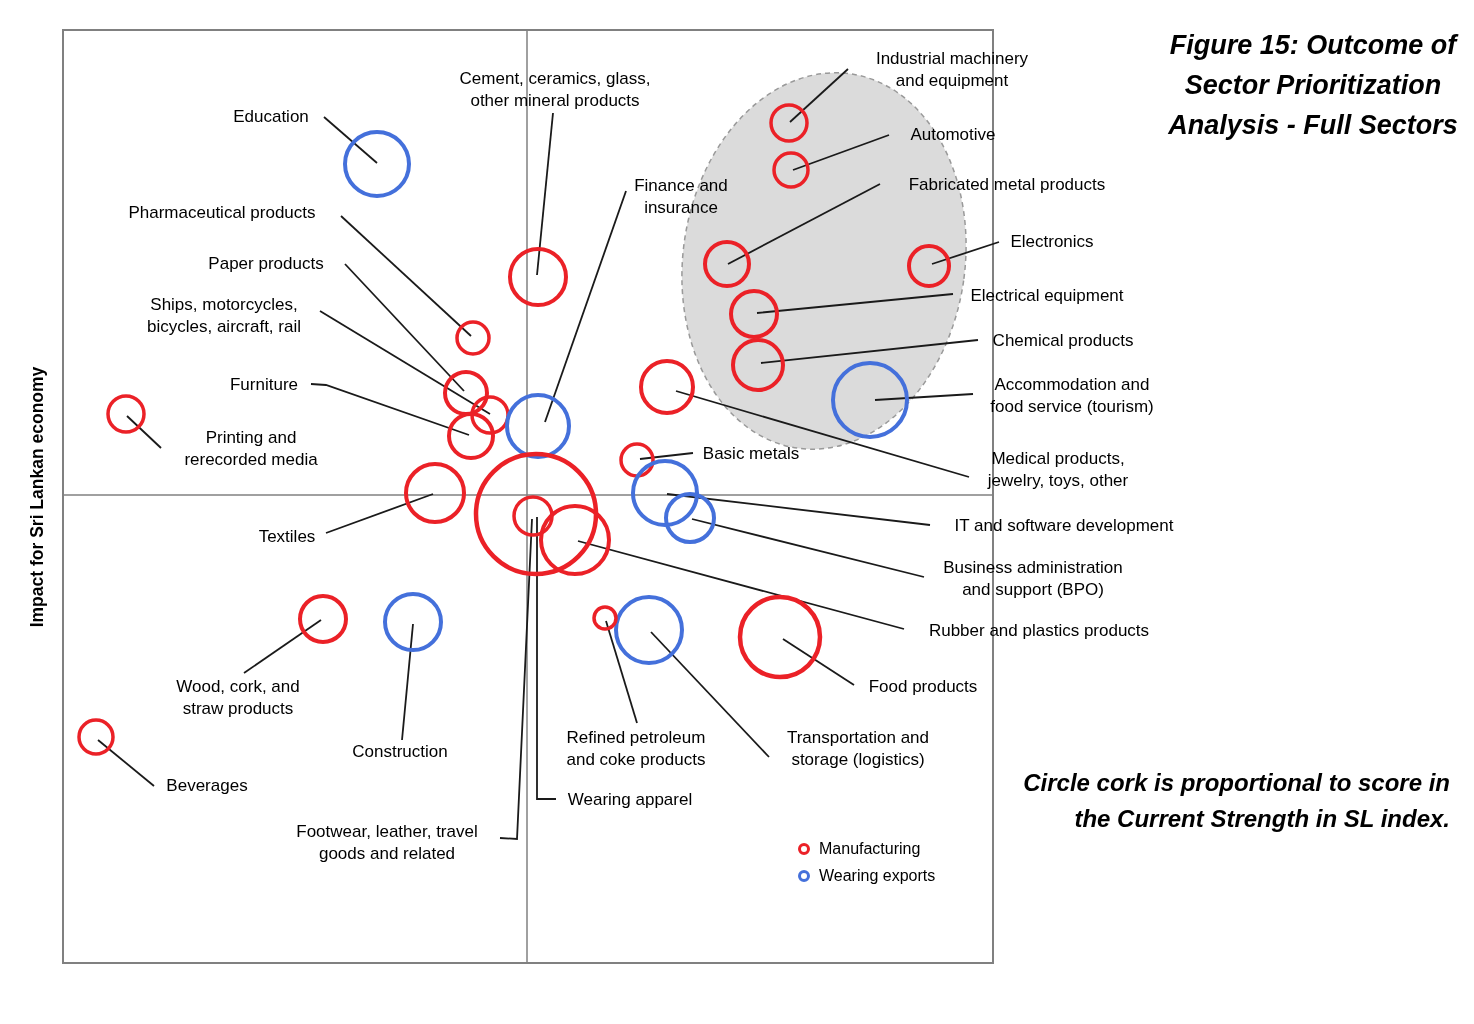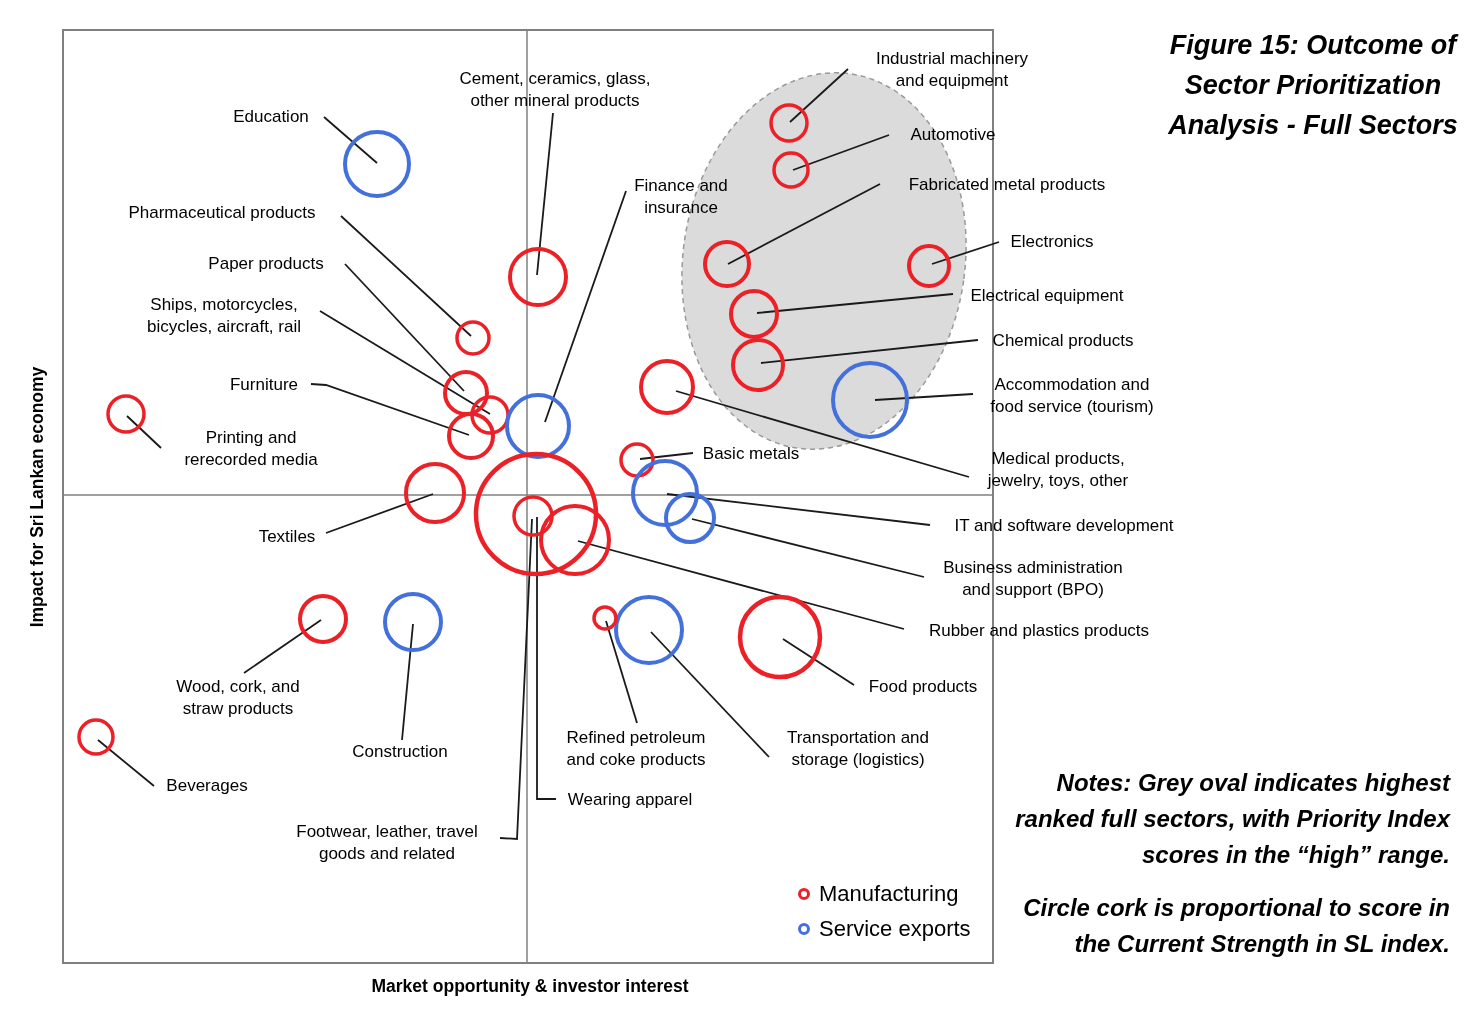--- a/index.html
+++ b/index.html
@@ -10,22 +10,22 @@
   .fig-title{position:absolute;left:1033px;top:25px;width:560px;text-align:center;
     font-size:27px;line-height:40px;font-weight:bold;font-style:italic;white-space:pre-line;}
   .notes{position:absolute;right:24px;top:765px;width:480px;text-align:right;
     font-size:24px;line-height:36px;font-weight:bold;font-style:italic;}
   .notes .para{white-space:pre-line;}
   .notes .para + .para{margin-top:17px;}
   .x-label{position:absolute;left:230px;top:976px;width:600px;text-align:center;
     font-weight:bold;font-size:17.5px;}
   .y-label{position:absolute;left:37px;top:497px;transform:translate(-50%,-50%) rotate(-90deg);
     font-weight:bold;font-size:17.5px;white-space:nowrap;}
-  .legend{position:absolute;left:798px;top:881px;display:flex;flex-direction:column;gap:9px;
-    font-size:22px;}
+  .legend{position:absolute;left:798px;top:840px;display:flex;flex-direction:column;gap:9px;
+    font-size:16px;}
   .legend-row{display:flex;align-items:center;gap:9px;}
   .ring{width:6px;height:6px;border-radius:50%;border:3.5px solid #000;flex:0 0 auto;}
   .ring.manufacturing{border-color:#EB2127;}
   .ring.service{border-color:#4470DB;}
 </style>
 </head>
 <body>
 
 <div class="root">
 
@@ -131,34 +131,30 @@
         <text text-anchor="middle" class="sector-label"><tspan x="400" y="756.5">Construction</tspan></text>
         <text text-anchor="middle" class="sector-label"><tspan x="207" y="790.5">Beverages</tspan></text>
       </g>
   </svg>
 
   <div class="fig-title">Figure 15: Outcome of
 Sector Prioritization
 Analysis - Full Sectors</div>
 
   <div class="notes">
-    <div class="para">Notes: Grey oval indicates highest
-ranked full sectors, with Priority Index
-scores in the “high” range.</div>
     <div class="para">Circle cork is proportional to score in
 the Current Strength in SL index.</div>
   </div>
 
-  <div class="x-label">Market opportunity &amp; investor interest</div>
   <div class="y-label">Impact for Sri Lankan economy</div>
 
   <div class="legend">
     <div class="legend-row">
       <span class="ring manufacturing"></span>
       <span>Manufacturing</span>
     </div>
     <div class="legend-row">
       <span class="ring service"></span>
-      <span>Service exports</span>
+      <span>Wearing exports</span>
     </div>
   </div>
 
 </div>
 
 </body></html>

